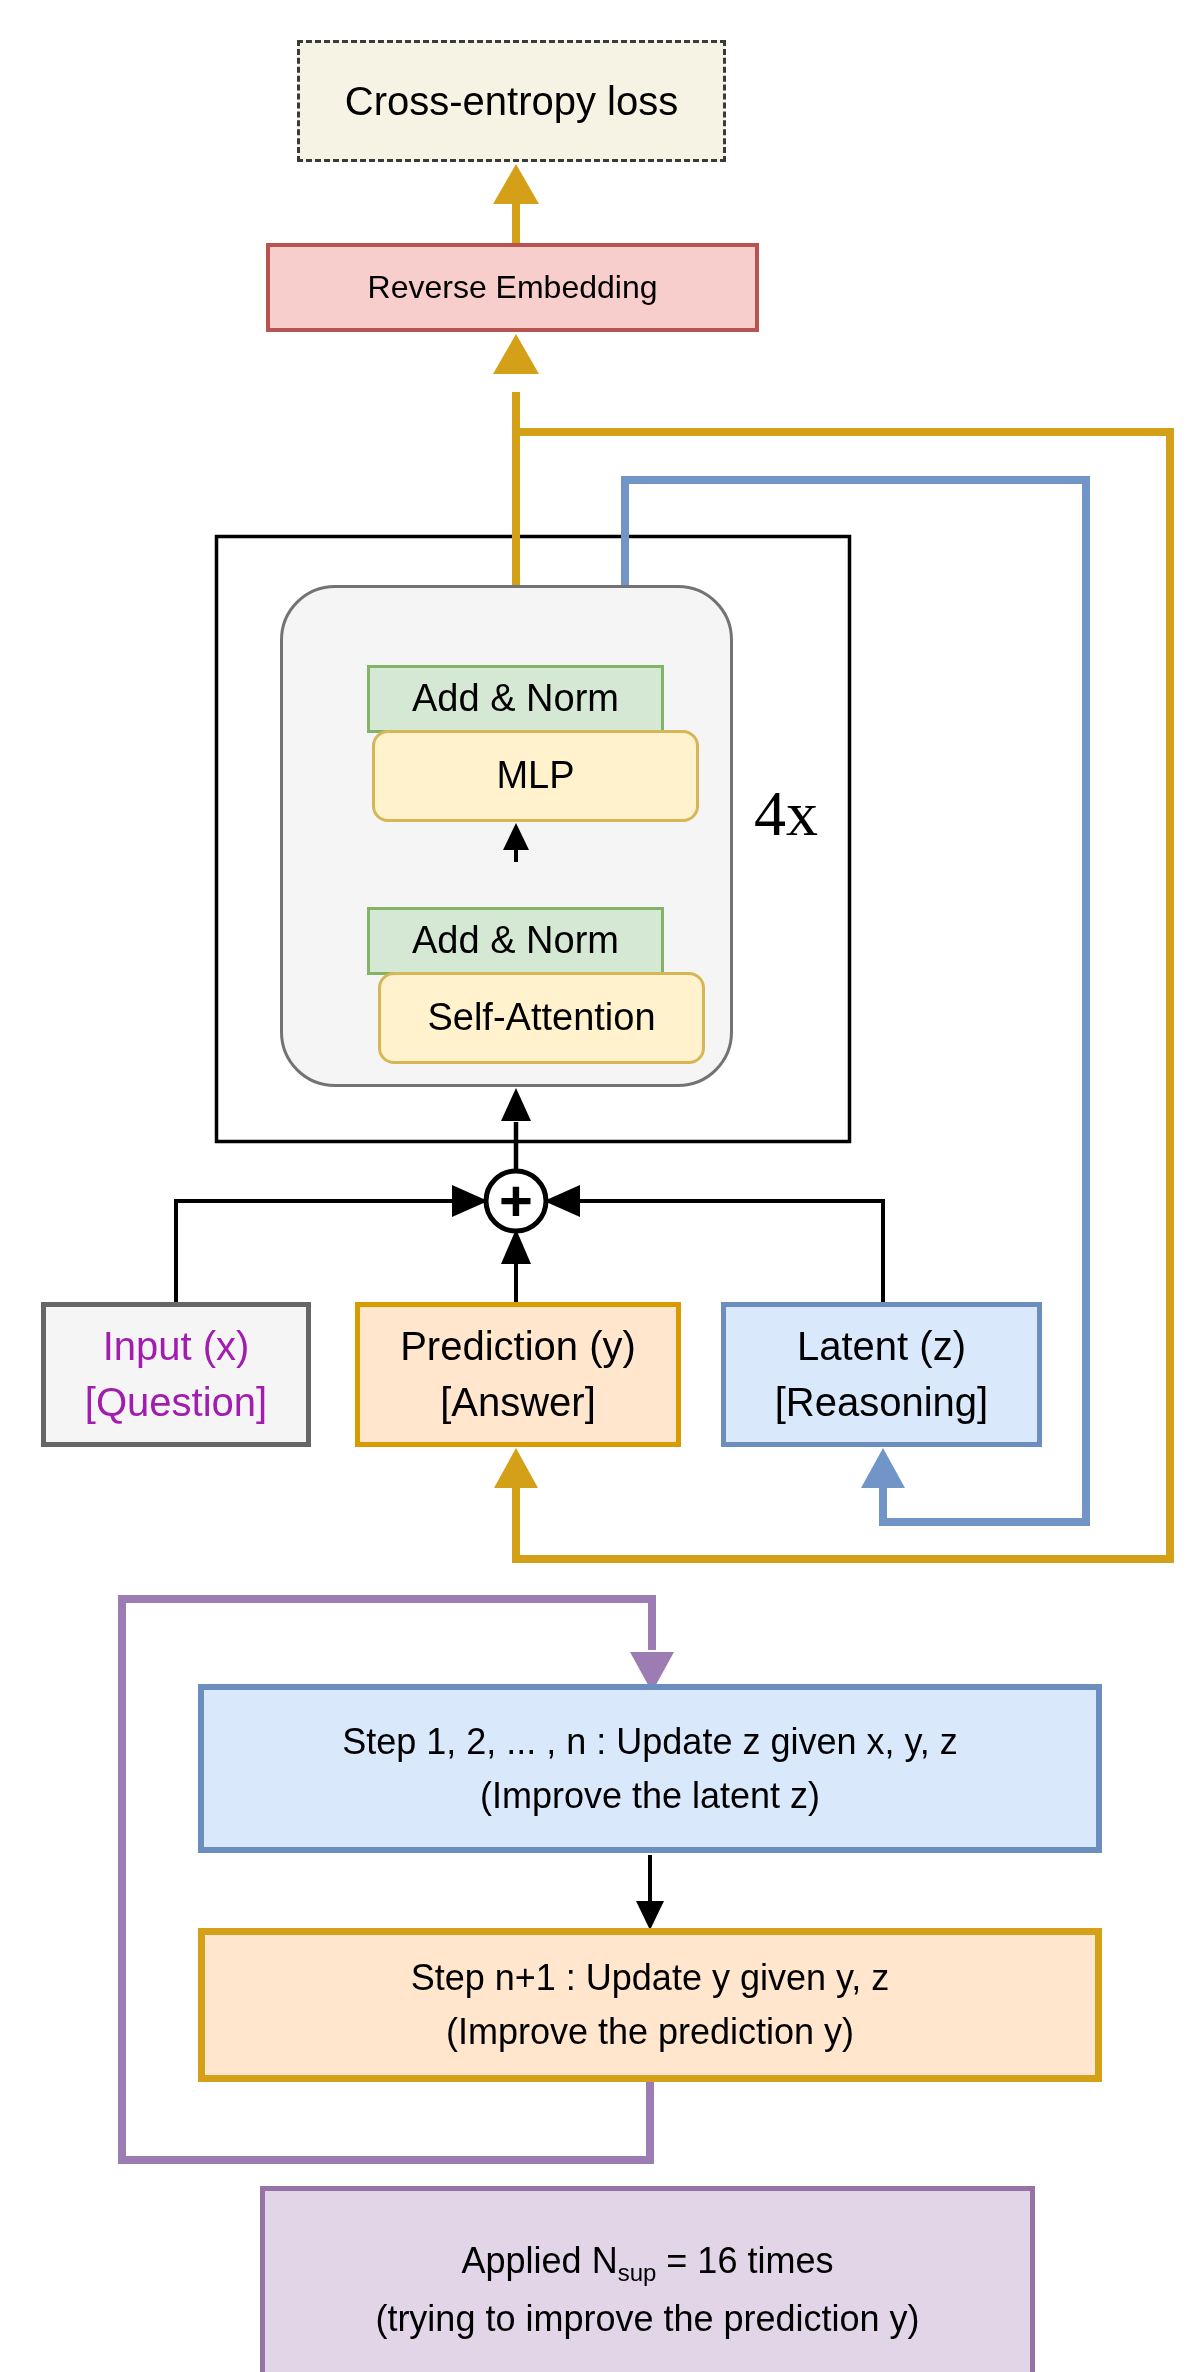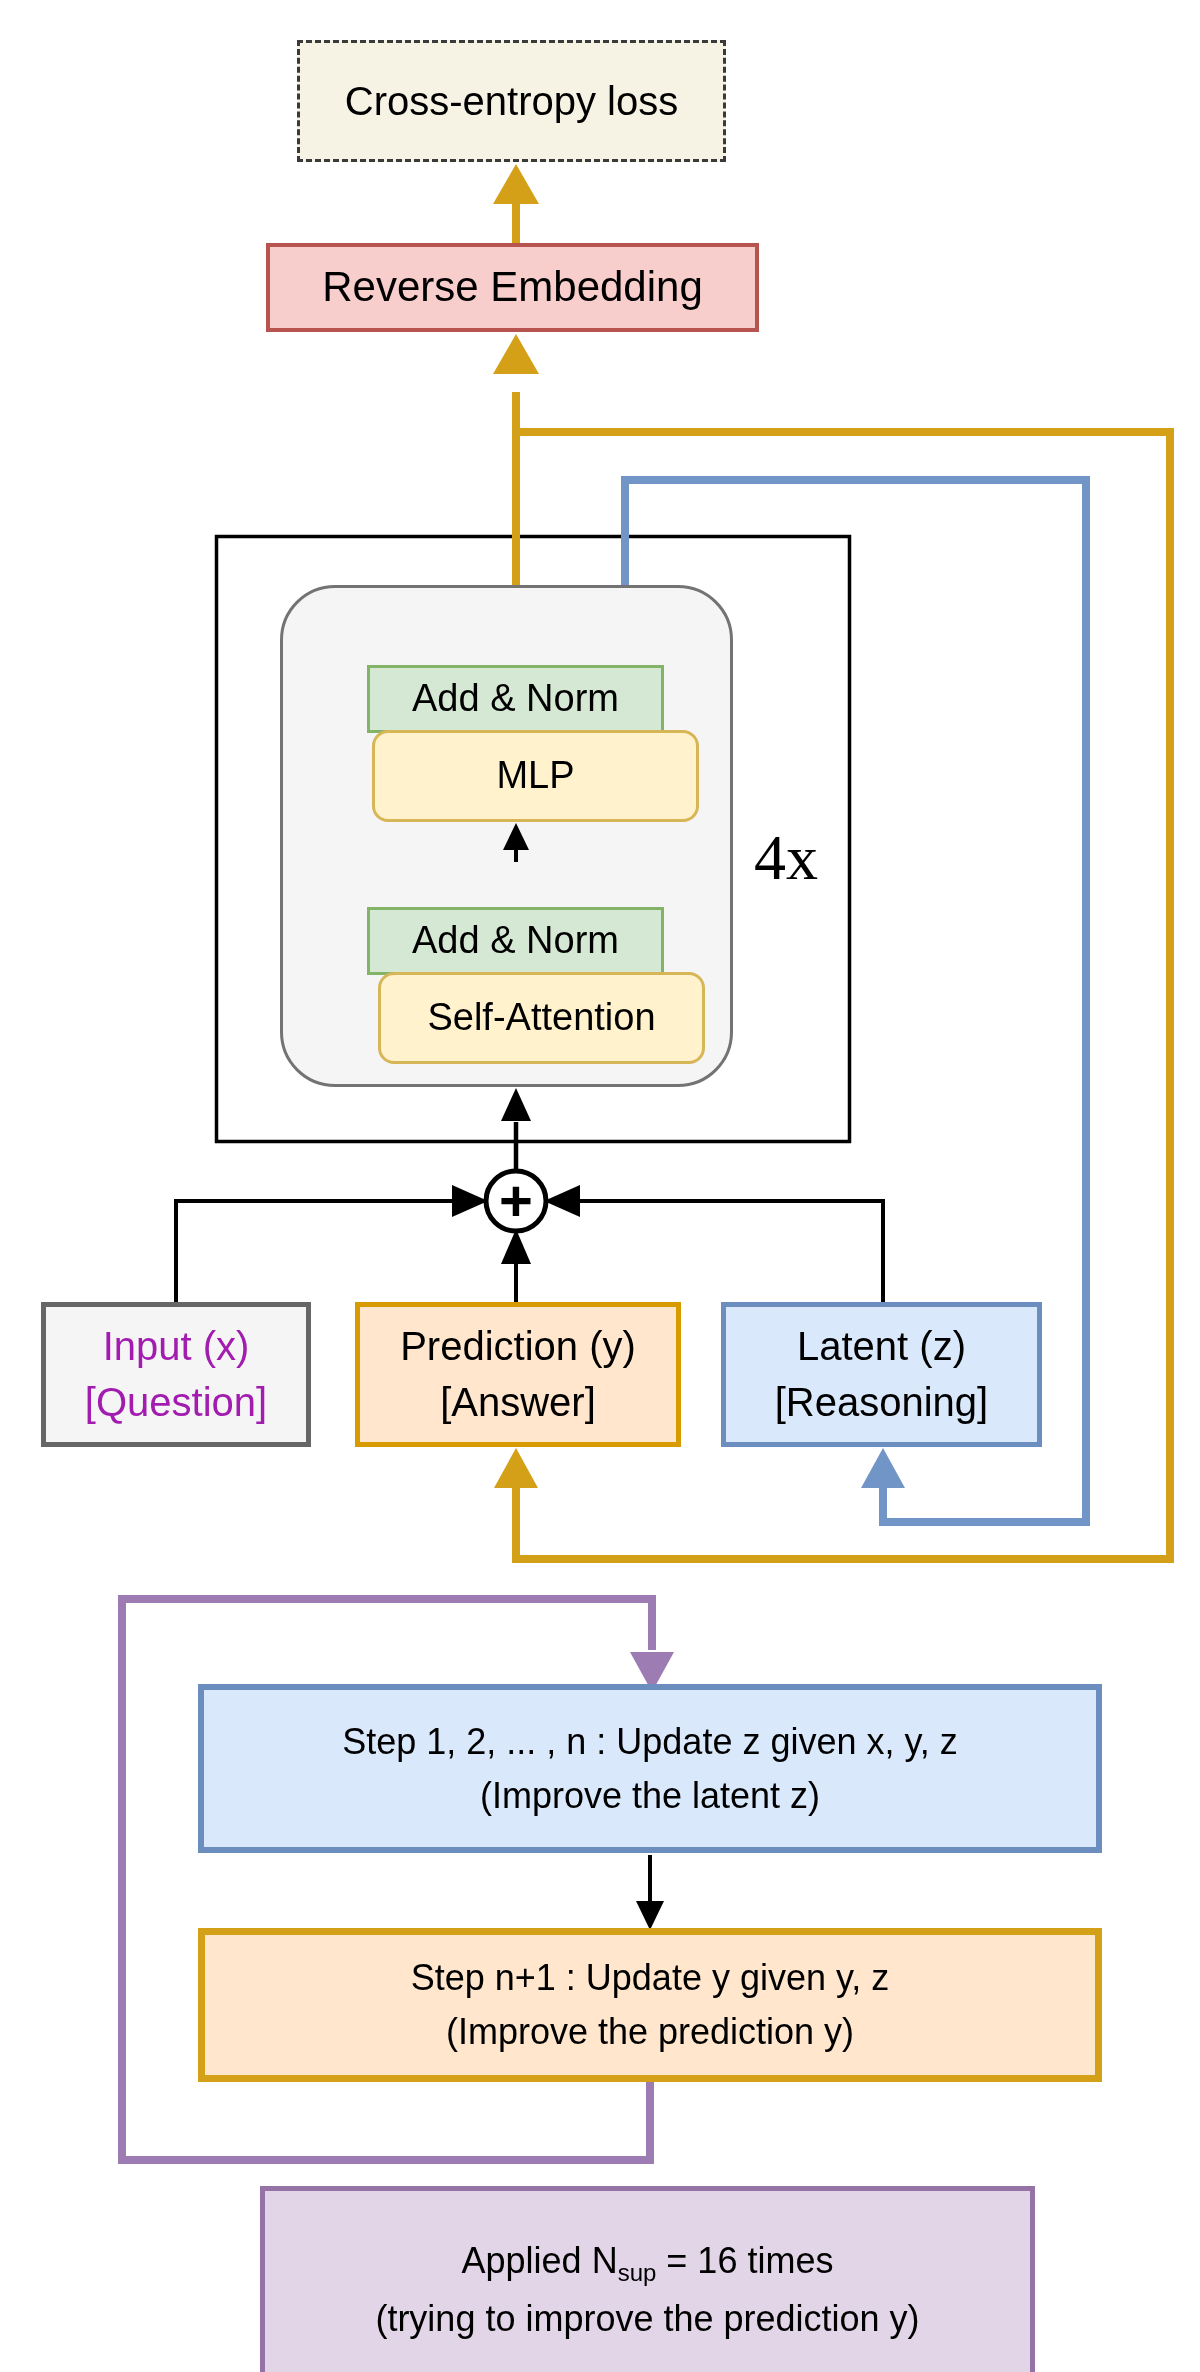--- a/index.html
+++ b/index.html
@@ -15,28 +15,28 @@
     position:absolute;box-sizing:border-box;z-index:4;
     display:flex;flex-direction:column;align-items:center;justify-content:center;
     text-align:center;line-height:1.4;
   }
   .cross-entropy{
     left:297px;top:40px;width:429px;height:122px;
     background:var(--cream-fill);border:3px dashed #3a3a3a;font-size:40px;
   }
   .reverse-embedding{
     left:266px;top:243px;width:493px;height:89px;
-    background:var(--pink-fill);border:4px solid var(--red-border);font-size:42px;
+    background:var(--pink-fill);border:4px solid var(--red-border);font-size:32px;
   }
   .transformer-block{
     left:280px;top:585px;width:453px;height:502px;z-index:2;
     background:var(--gray-fill);border:3.5px solid #737373;border-radius:55px;
   }
   .repeat-label{
-    left:716px;top:816px;width:140px;height:84px;z-index:4;
+    left:716px;top:772px;width:140px;height:84px;z-index:4;
     font-family:"Liberation Serif","DejaVu Serif",serif;font-size:64px;
     background:transparent;
   }
   .add-norm{
     width:297px;height:68px;left:367px;
     background:var(--green-fill);border:3px solid var(--green-border);font-size:38px;margin-top:45px;
   }
   .an-top{top:620px;}
   .an-bottom{top:862px;}
   .yellow-pill{

